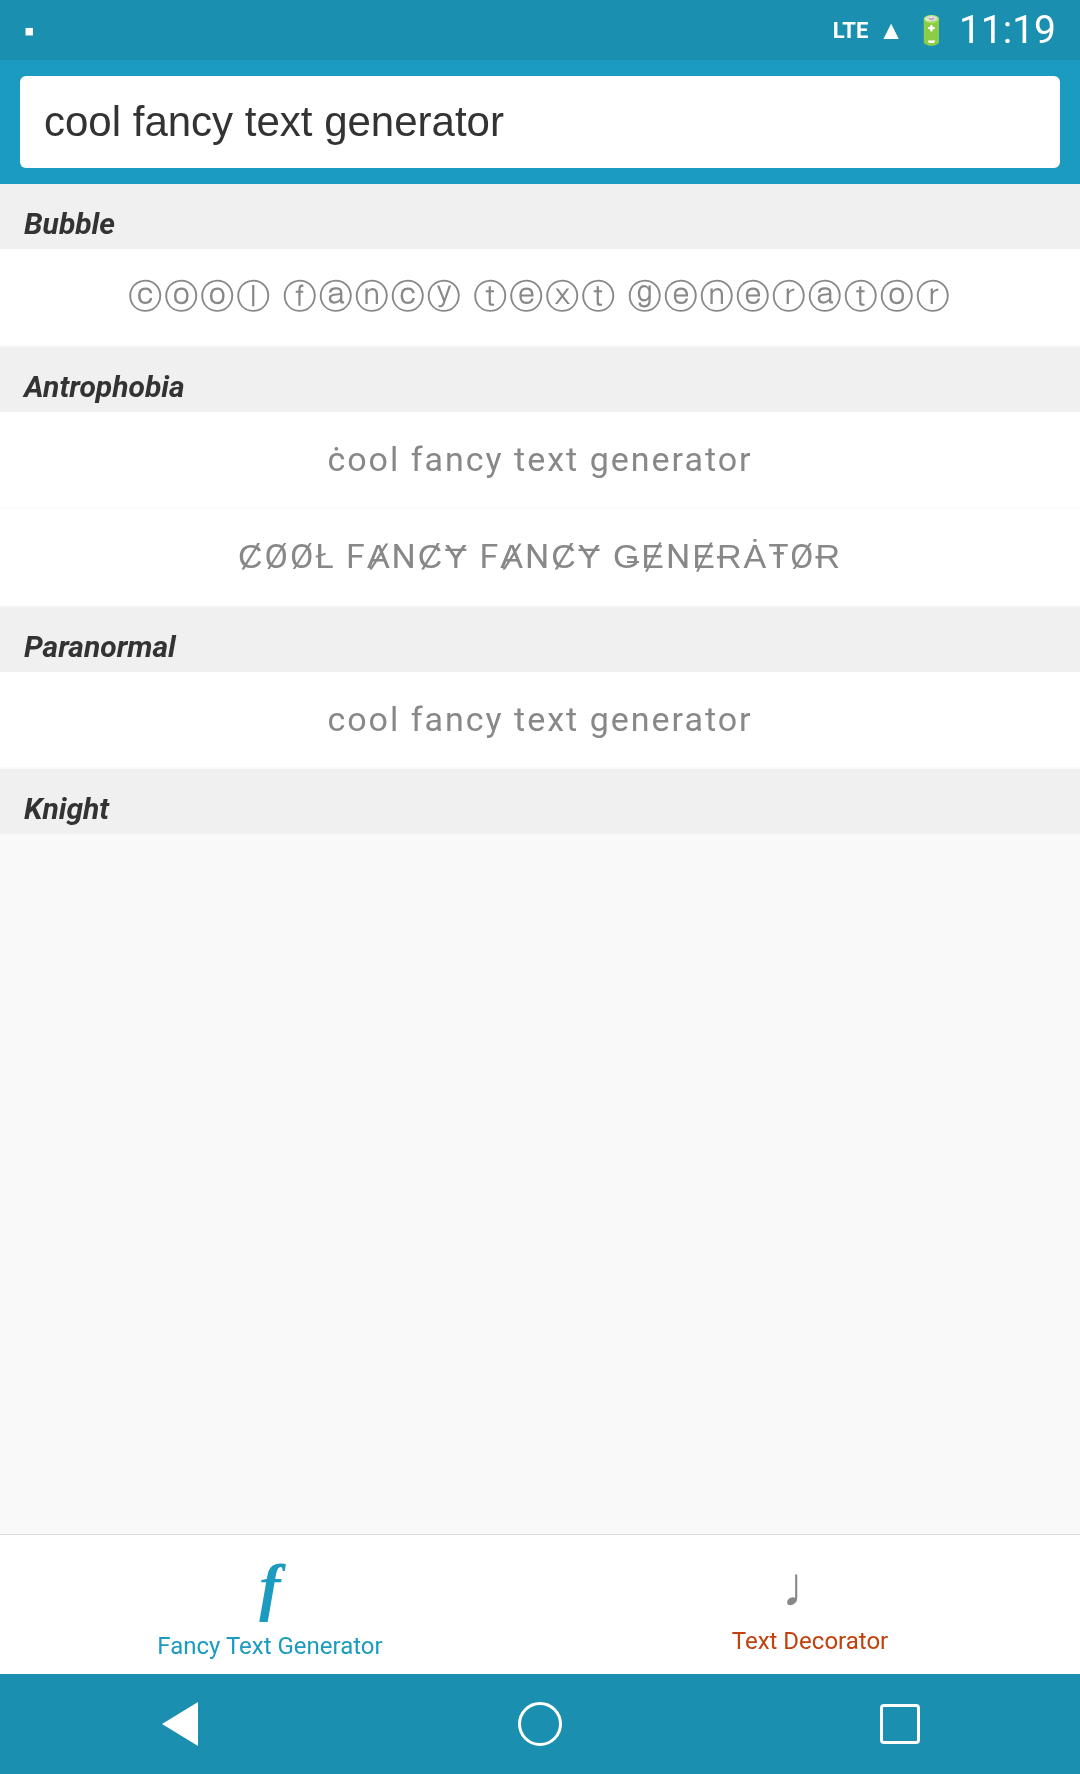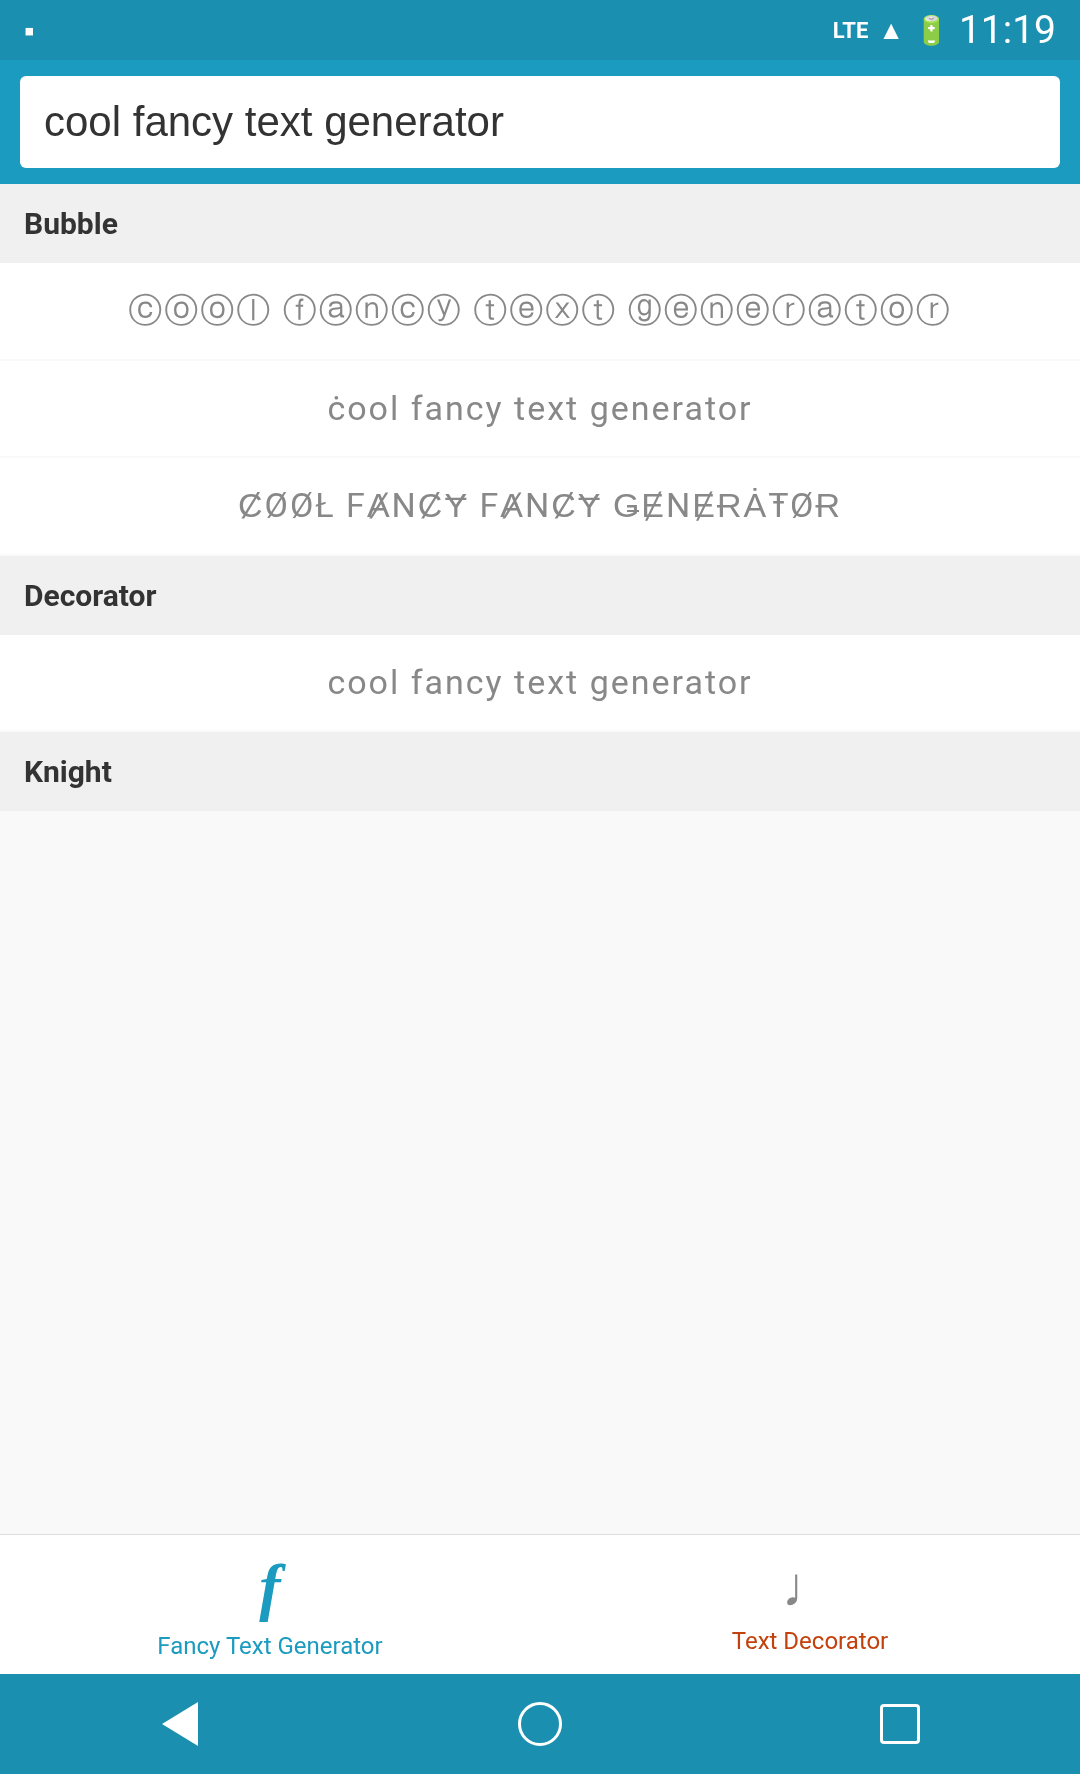--- a/index.html
+++ b/index.html
@@ -73,22 +73,23 @@
       overflow-y: auto;
       background: #f9f9f9;
     }
 
     
     .category-section {
       background: white;
       margin-bottom: 2px;
     }
     .category-header {
-      padding: 22px 24px 22px 24px;
+      padding: 22px 24px 8px 24px;
       background: #f0f0f0;
+      font-style: italic;
     }
     .category-title {
       font-size: 30px;
       font-weight: bold;
       color: #333;
     }
     .category-content {
       padding: 24px;
       background: white;
       text-align: center;
@@ -215,35 +216,38 @@
   <div class="category-section">
     <div class="category-header">
       <span class="category-title">Bubble</span>
     </div>
     <div class="category-content">
       <span class="style-text">ⓒⓞⓞⓛ ⓕⓐⓝⓒⓨ ⓣⓔⓧⓣ ⓖⓔⓝⓔⓡⓐⓣⓞⓡ</span>
     </div>
   </div>
 
   <div class="category-section">
+    <div class="category-header">
+      <span class="category-title">Antrophobia</span>
+    </div>
     <div class="category-content">
       <span class="style-text">ċool fancy text generator</span>
     </div>
   </div>
 
   <div class="category-section">
     <div class="category-content">
       <span class="style-text">ȻØØŁ FȺNȻɎ FȺNȻɎ ǤɆNɆɌȦŦØɌ</span>
     </div>
   </div>
 
 
   <div class="category-section">
     <div class="category-header">
-      <span class="category-title">Decorator</span>
+      <span class="category-title">Paranormal</span>
     </div>
     <div class="category-content">
       <span class="style-text">cool fancy text generator</span>
     </div>
   </div>
 
 
   <div class="category-section">
     <div class="category-header">
       <span class="category-title">Knight</span>

